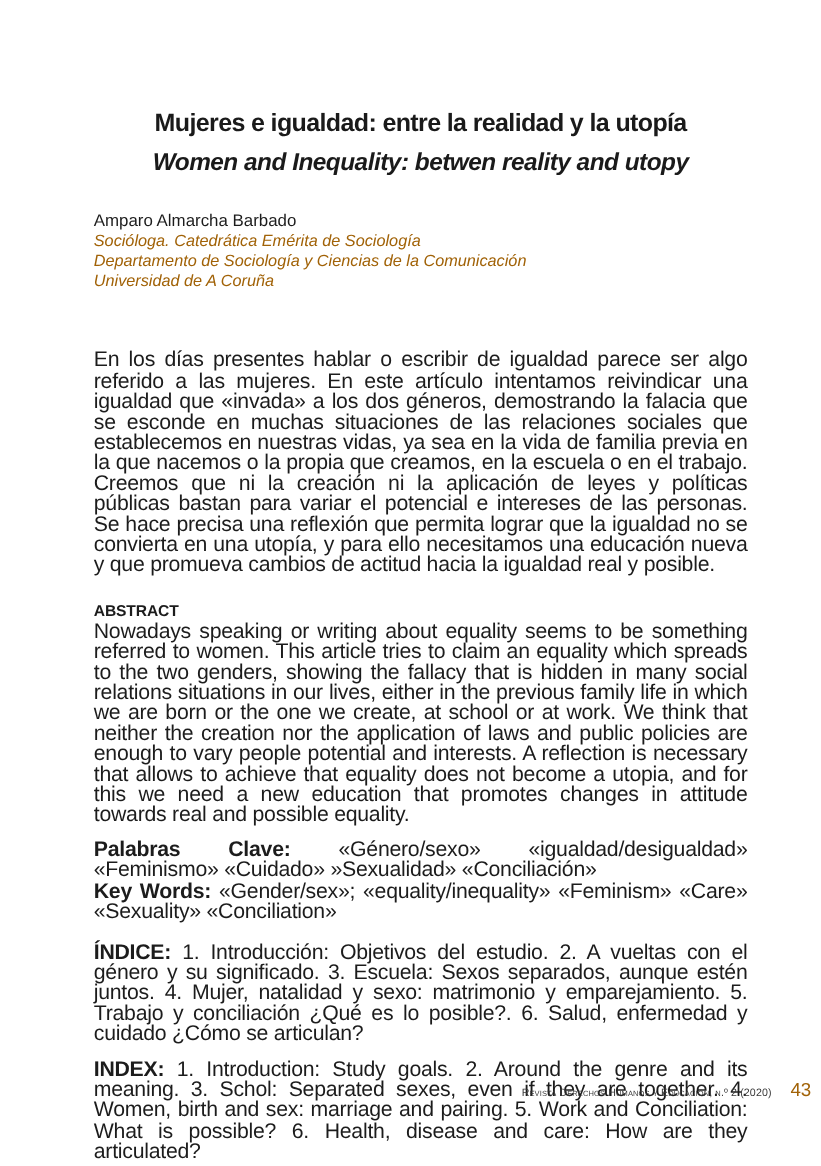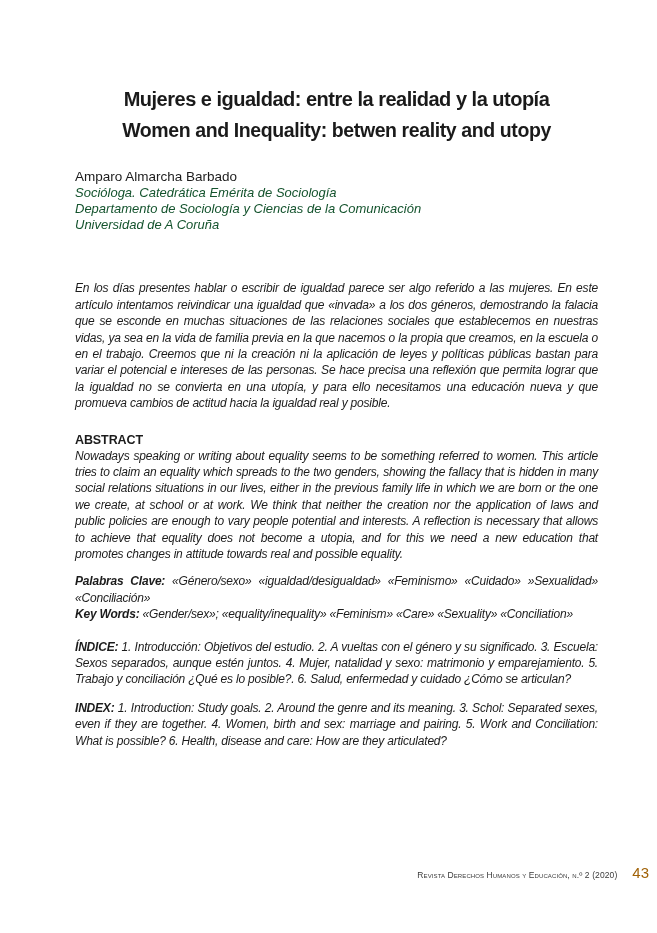--- a/index.html
+++ b/index.html
@@ -30,58 +30,58 @@
     font-size: 20px;
     font-weight: bold;
     letter-spacing: -0.5px;
     line-height: 1.3;
     white-space: nowrap;
     color: #1a1a1a;
   }
   .article-subtitle {
     font-size: 19.5px;
     font-weight: bold;
+    font-style: italic;
     letter-spacing: -0.4px;
     line-height: 1.3;
     margin-top: 6px;
     white-space: nowrap;
     color: #1a1a1a;
   }
   .author-block {
     margin-top: 25px;
     font-size: 13px;
     line-height: 16px;
   }
   .author-name {
     font-size: 13.5px;
     line-height: 17px;
   }
   .author-detail {
     font-style: italic;
-    color: #14532d;
+    color: #a16207;
   }
   .section {
     margin-top: 20px;
   }
   .section-resumen {
     margin-top: 47px;
   }
   .section-heading {
     font-size: 12.5px;
     font-weight: bold;
     line-height: 16px;
     letter-spacing: -0.1px;
   }
   .body-text {
-    font-size: 12px;
+    font-size: 17px;
     line-height: 16.4px;
     letter-spacing: -0.2px;
     text-align: justify;
     margin: 0;
-    font-style: italic;
   }
   .keywords-block {
     margin-top: 11px;
   }
   .inline-label {
     font-weight: bold;
   }
   .indice-block {
     margin-top: 16px;
   }

